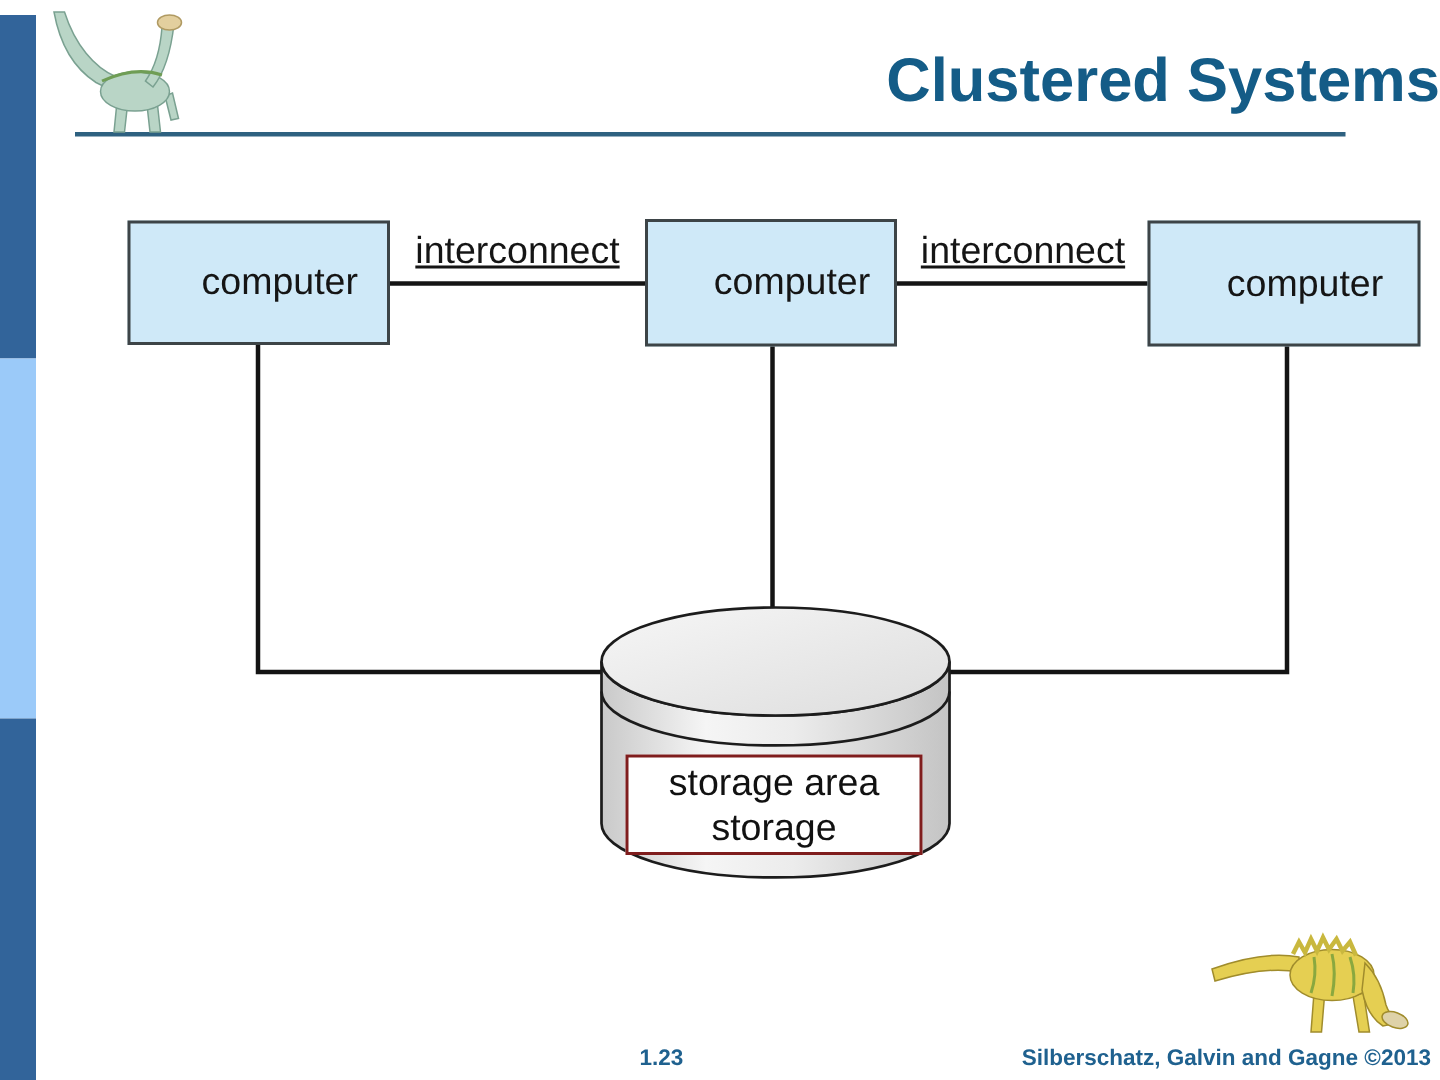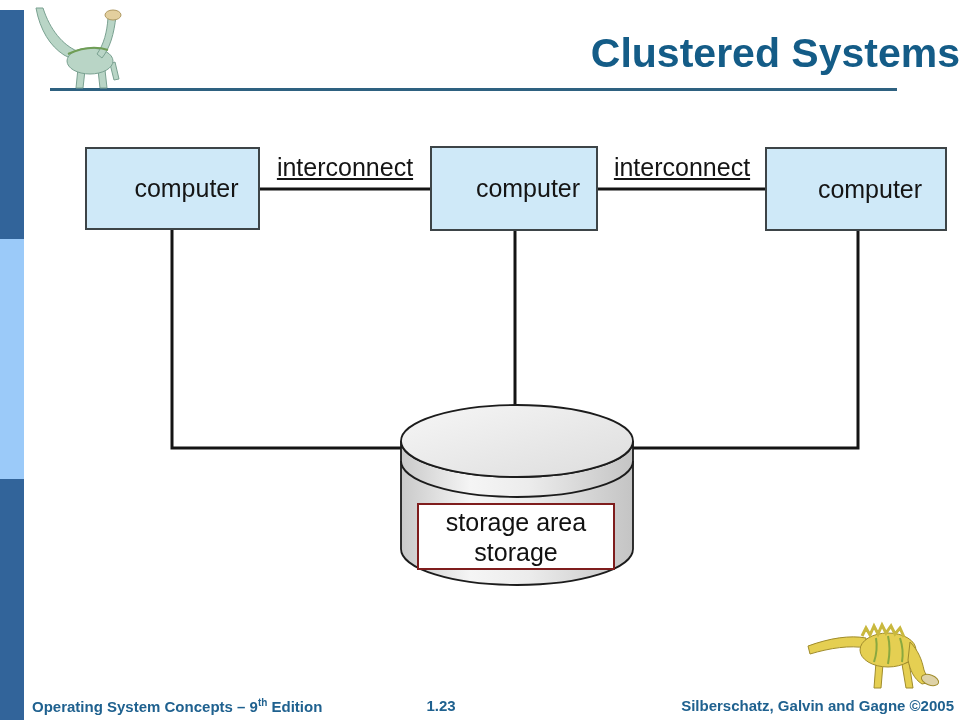--- a/index.html
+++ b/index.html
@@ -135,19 +135,16 @@
       <path d="M70,52 L68,78 L75,78 L77,54 Z"></path>
       <path d="M96,54 L100,78 L107,78 L103,52 Z"></path>
       <ellipse cx="82" cy="40" rx="28" ry="17"></ellipse>
       <path d="M104,32 C112,40 116,50 118,60 C120,66 124,70 130,71 L116,74 C108,69 104,60 102,50 Z"></path>
       <ellipse cx="124" cy="70" rx="9" ry="5" fill="#ded2a8" transform="rotate(20 124 70)"></ellipse>
     </g>
     <path d="M56,26 L60,18 L64,25 L68,16 L72,24 L76,15 L80,23 L85,16 L89,24 L94,18 L98,27" fill="none" stroke="#c9b83e" stroke-width="3"></path>
     <path d="M70,28 Q72,40 68,52 M82,26 Q85,38 82,54 M94,28 Q98,40 96,52" stroke="#8aa83f" fill="none" stroke-width="2"></path>
   </svg>
 
-  <div class="footer-left">
-    <span>Operating System Concepts – 9</span><sup>th</sup><span> Edition</span>
-  </div>
   <div class="footer-page">1.23</div>
-  <div class="footer-right">Silberschatz, Galvin and Gagne ©2005</div>
+  <div class="footer-right">Silberschatz, Galvin and Gagne ©2013</div>
 
 </div>
 
 </body></html>

